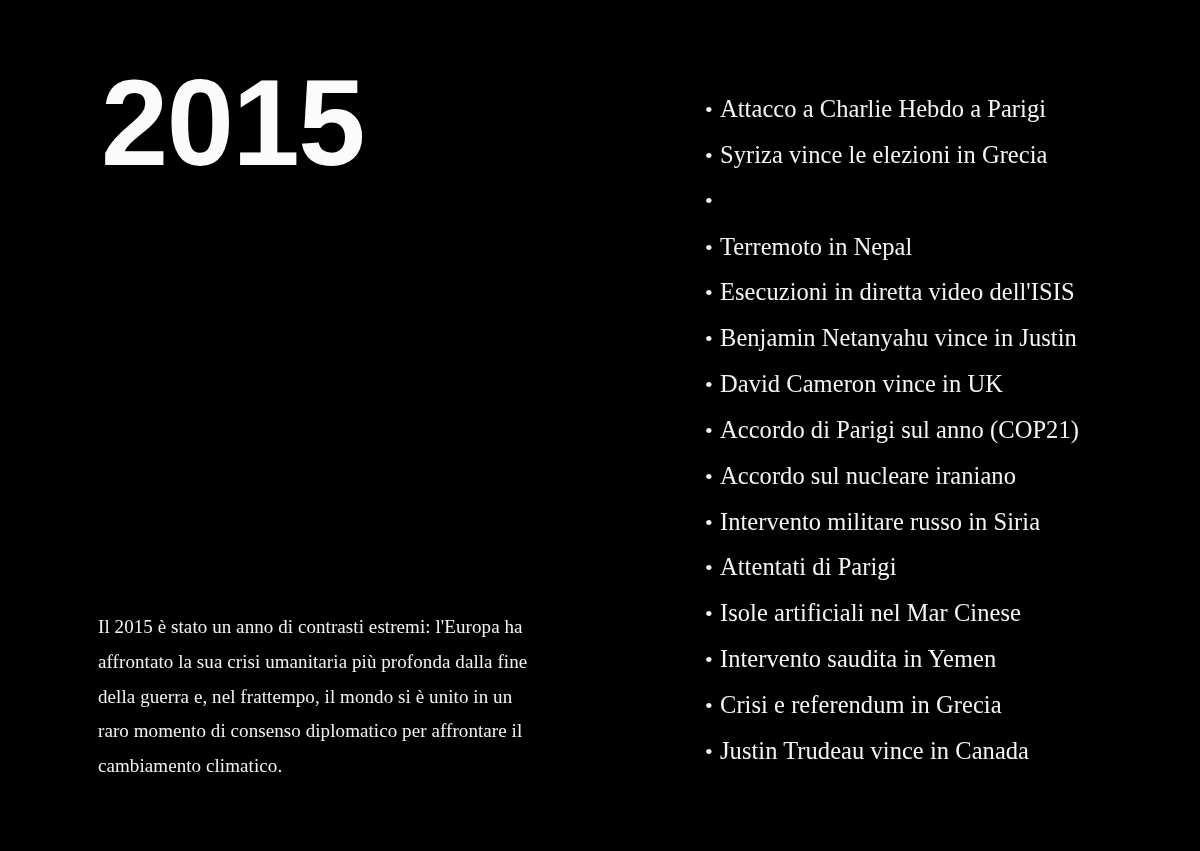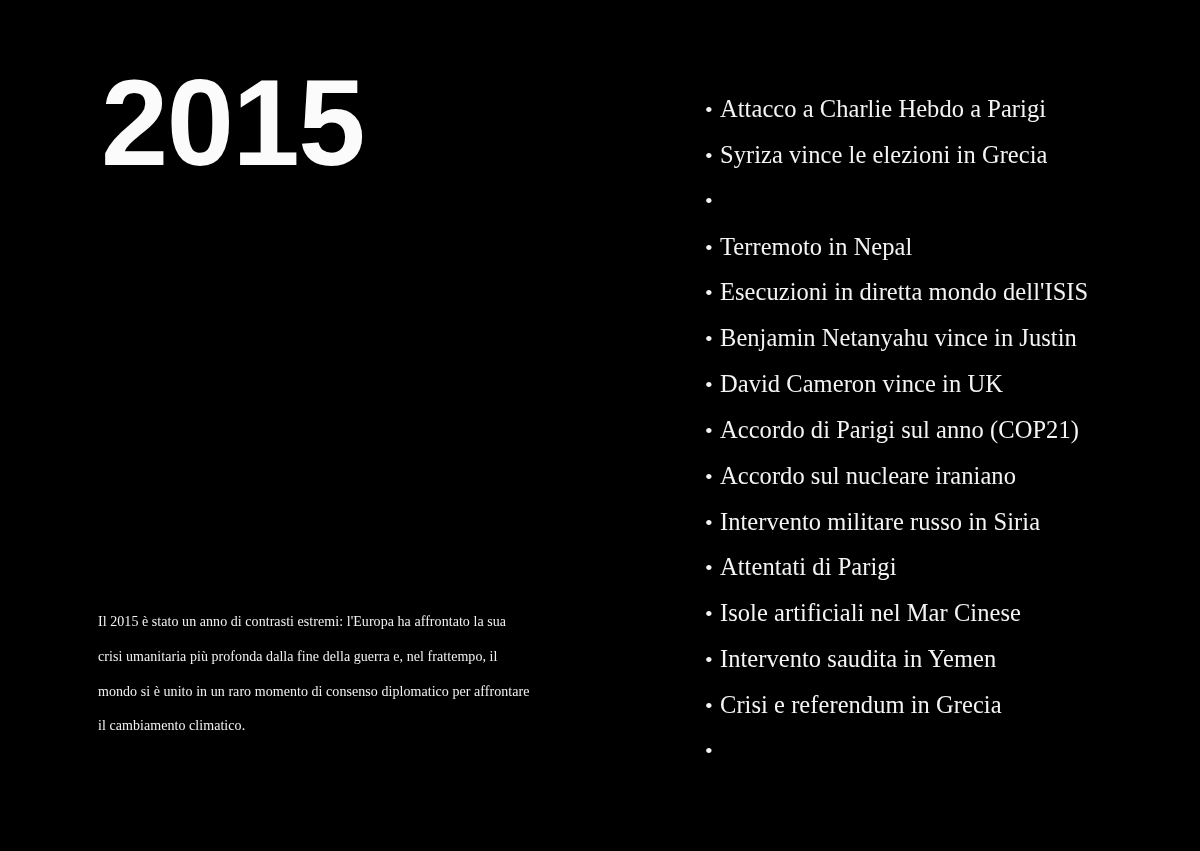--- a/index.html
+++ b/index.html
@@ -47,21 +47,21 @@
     transform-origin: left top;
   }
 
   .summary-paragraph {
     position: absolute;
     left: 98px;
     top: 591px;
     width: 432px;
     font-family: "Liberation Serif", serif;
     font-weight: 400;
-    font-size: 14px;
+    font-size: 19px;
     line-height: 34.8px;
     color: #f2f2f2;
     letter-spacing: 0.004em;
     text-align: left;
   }
 
   
   .right-col {
     position: absolute;
     left: 690px;
@@ -131,21 +131,21 @@
         </li>
         <li class="event-item">
           <span class="event-bullet">•</span>
         </li>
         <li class="event-item">
           <span class="event-bullet">•</span>
           <span class="event-label">Terremoto in Nepal</span>
         </li>
         <li class="event-item">
           <span class="event-bullet">•</span>
-          <span class="event-label">Esecuzioni in diretta mondo dell'ISIS</span>
+          <span class="event-label">Esecuzioni in diretta video dell'ISIS</span>
         </li>
         <li class="event-item">
           <span class="event-bullet">•</span>
           <span class="event-label">Benjamin Netanyahu vince in Justin</span>
         </li>
         <li class="event-item">
           <span class="event-bullet">•</span>
           <span class="event-label">David Cameron vince in UK</span>
         </li>
         <li class="event-item">
@@ -171,17 +171,18 @@
         <li class="event-item">
           <span class="event-bullet">•</span>
           <span class="event-label">Intervento saudita in Yemen</span>
         </li>
         <li class="event-item">
           <span class="event-bullet">•</span>
           <span class="event-label">Crisi e referendum in Grecia</span>
         </li>
         <li class="event-item">
           <span class="event-bullet">•</span>
+          <span class="event-label">Justin Trudeau vince in Canada</span>
         </li>
       </ul>
   </div>
 
 </div>
 
 </body></html>

